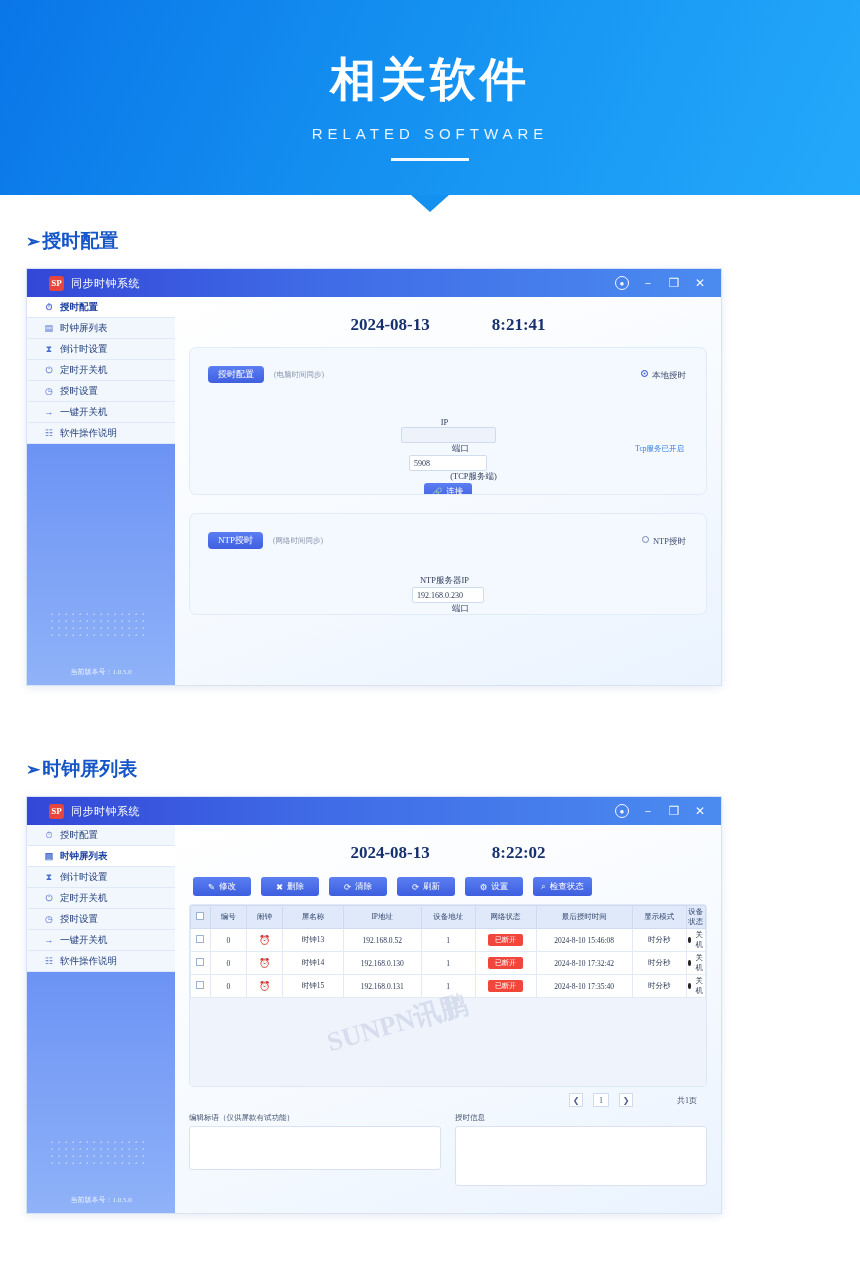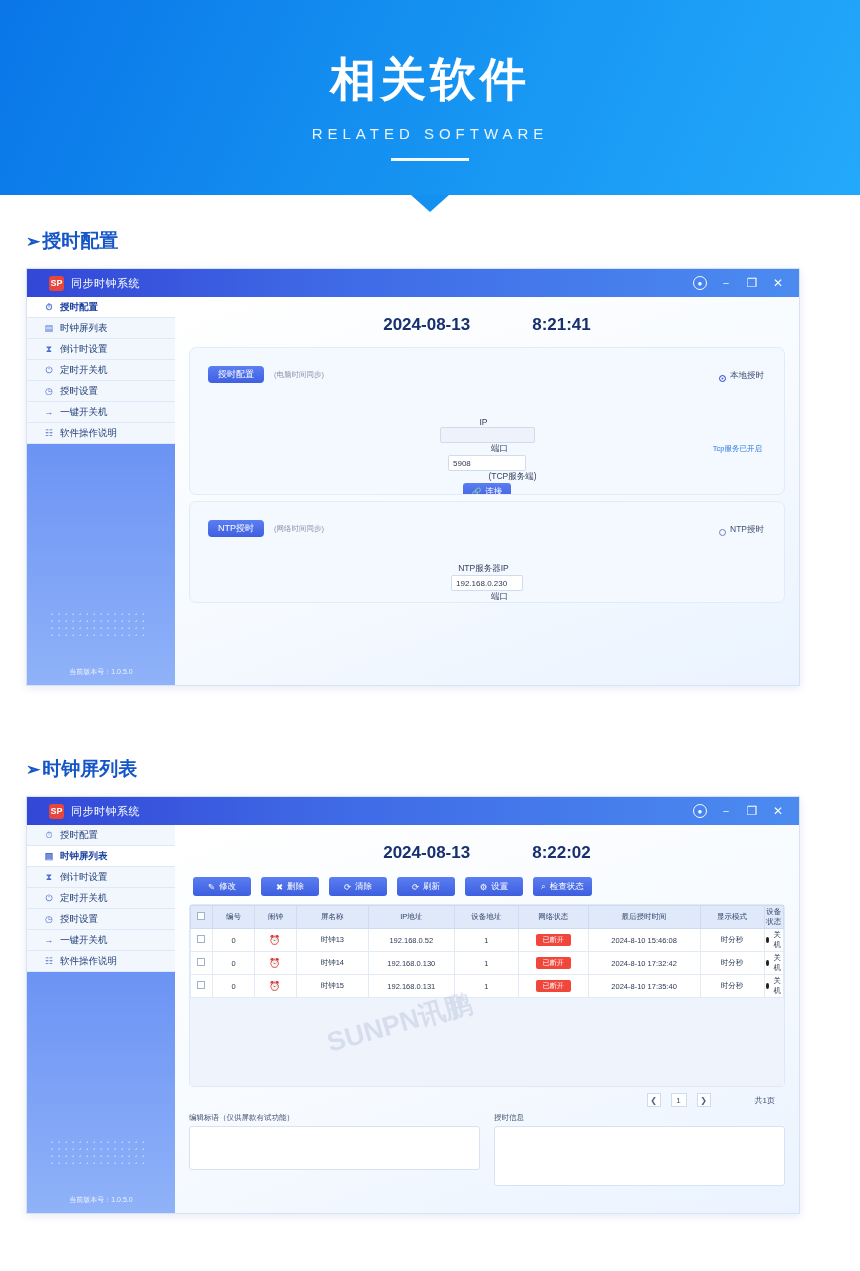--- a/index.html
+++ b/index.html
@@ -60,26 +60,27 @@
     display:flex; align-items:center;
   }
   .section-title .caret { font-size: 17px; margin-right: 2px; }
 
   .block-1 { position:absolute; left:0; top: 228px; }
   .block-2 { position:absolute; left:0; top: 756px; }
 
   
   .window {
     position: relative;
-    width: 774px;
+    width: 696px;
     margin-left: 26px;
     background: #eab308;
     border: 1px solid #d7e3f5;
     box-shadow: 0 2px 8px rgba(40,80,160,.12);
     overflow: hidden;
+    font-family: Liberation Serif, serif;
   }
   .win1 { height: 418px; }
   .win2 { height: 418px; }
 
   .titlebar {
     height: 28px;
     background: linear-gradient(90deg, #3347d6 0%, #3f6ae6 40%, #4b8bf0 100%);
     display:flex; align-items:center;
     color:#fff;
     padding: 0 8px;
@@ -163,33 +164,33 @@
   .wm2 { left: 150px; top: 180px; }
 
   
   .panel {
     background: #f4f8ff;
     border: 1px solid #e1ebfa;
     border-radius: 7px;
     position: relative;
     overflow:hidden;
   }
-  .panel + .panel { margin-top: 6px; }
+  .panel + .panel { margin-top: 18px; }
   .p1 { height: 148px; padding: 18px 18px; }
   .p2 { height: 102px; padding: 18px 18px; }
 
   .tagbtn {
     display:inline-flex; align-items:center; justify-content:center;
     background: linear-gradient(180deg,#5b7ef2,#3f5fe0);
     color:#fff; font-size:9px; border-radius:4px;
     height: 17px; padding: 0 10px;
   }
   .hint { font-size: 7.5px; color:#8a97ad; margin-left: 10px; }
 
-  .radio-line { position:absolute; right: 20px; font-size:8.5px; color:#415070; display:flex; align-items:flex-end; gap:4px;}
+  .radio-line { position:absolute; right: 20px; font-size:8.5px; color:#415070; display:flex; align-items:flex-start; gap:4px;}
   .radio-dot { width:7px; height:7px; border-radius:50%; border:1px solid #6f86b5; display:inline-block;}
   .radio-dot.on { background:#3f5fe0; border-color:#3f5fe0; box-shadow: inset 0 0 0 1.5px #fff;}
 
   .field-row { display:flex; align-items:center; margin-top: 34px; font-size: 8.5px; color:#33425f;flex-direction:column;}
   .lbl { margin-right: 7px; color:#33425f; font-size: 8.5px;}
   .inp {
     height: 16px; border:1px solid #cfdcf0; background:#fff; border-radius:2px;
     font-size: 8px; color:#2b3a57; display:flex; align-items:center; padding: 0 4px;
   }
   .inp.w1 { width: 95px; background:#eef3fb; }

